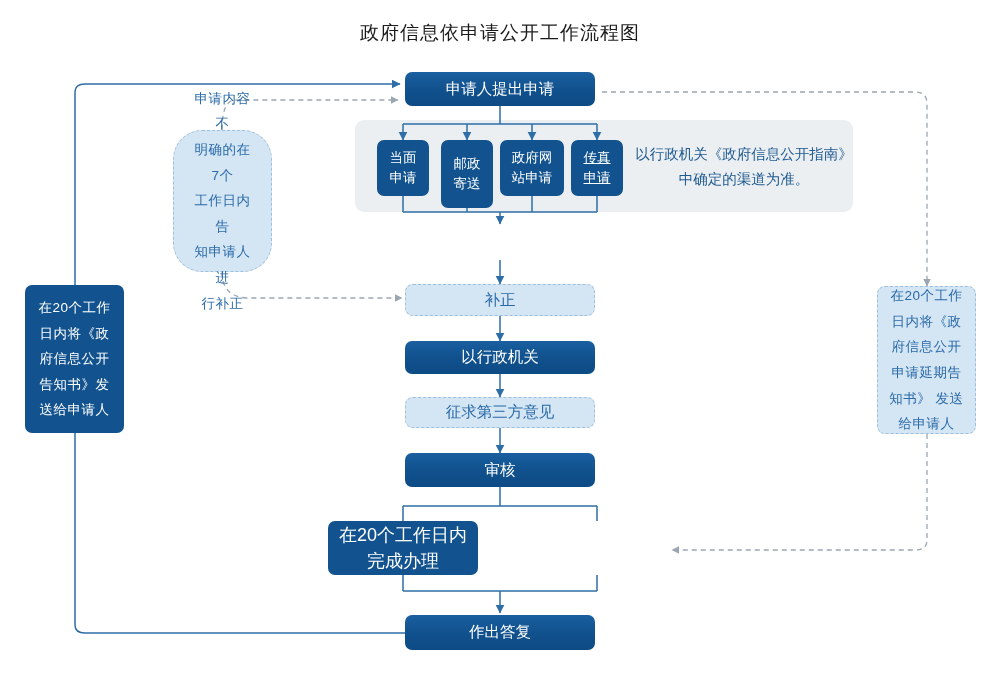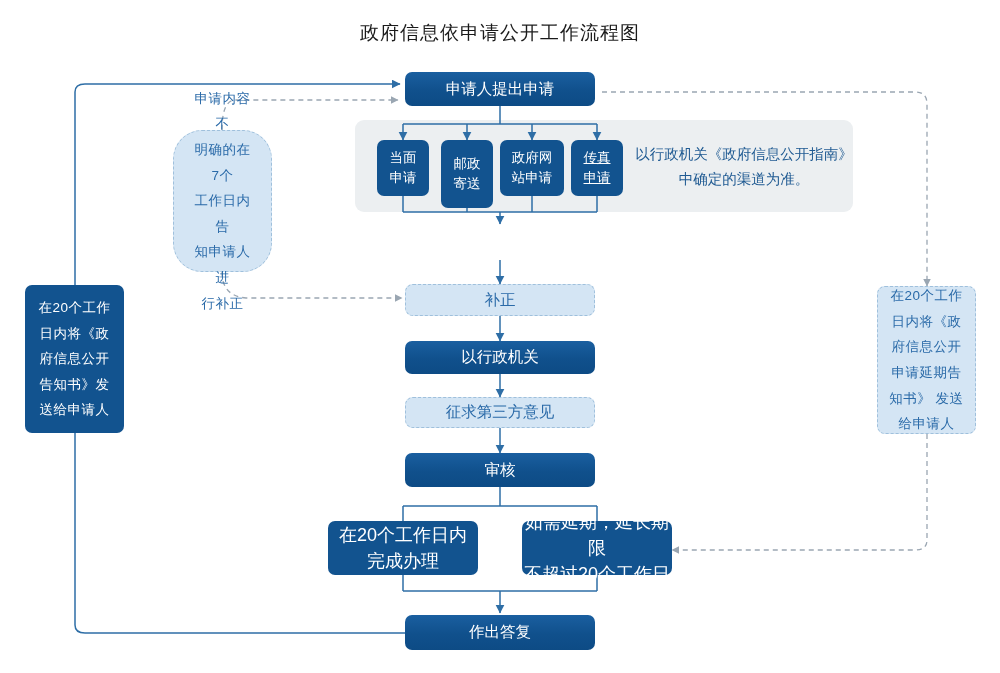--- a/index.html
+++ b/index.html
@@ -161,22 +161,20 @@
 
   <div class="node dark grad n-main" style="left:405px;top:341px;width:190px;height:33px;">以行政机关</div>
 
   <div class="node light n-main" style="left:405px;top:397px;width:190px;height:31px;">征求第三方意见</div>
 
   <div class="node dark grad n-main" style="left:405px;top:453px;width:190px;height:34px;">审核</div>
 
   <div class="node dark n-branch" style="left:328px;top:521px;width:150px;height:54px;white-space:pre-line;">在20个工作日内
 完成办理</div>
 
-  <div class="node dark n-branch" style="left:522px;top:521px;width:150px;height:54px;white-space:pre-line;">如需延期，延长期限
-不超过20个工作日</div>
 
   <div class="node dark grad n-main" style="left:405px;top:615px;width:190px;height:35px;">作出答复</div>
 
   <div class="node light n-side" style="left:173px;top:130px;width:99px;height:142px;white-space:pre-line;padding:10px 20px;border-radius:29px;">申请内容不
 明确的在7个
 工作日内告
 知申请人进
 行补正</div>
 
   <div class="node dark n-side" style="left:25px;top:285px;width:99px;height:148px;white-space:pre-line;padding:10px 6px;">在20个工作

